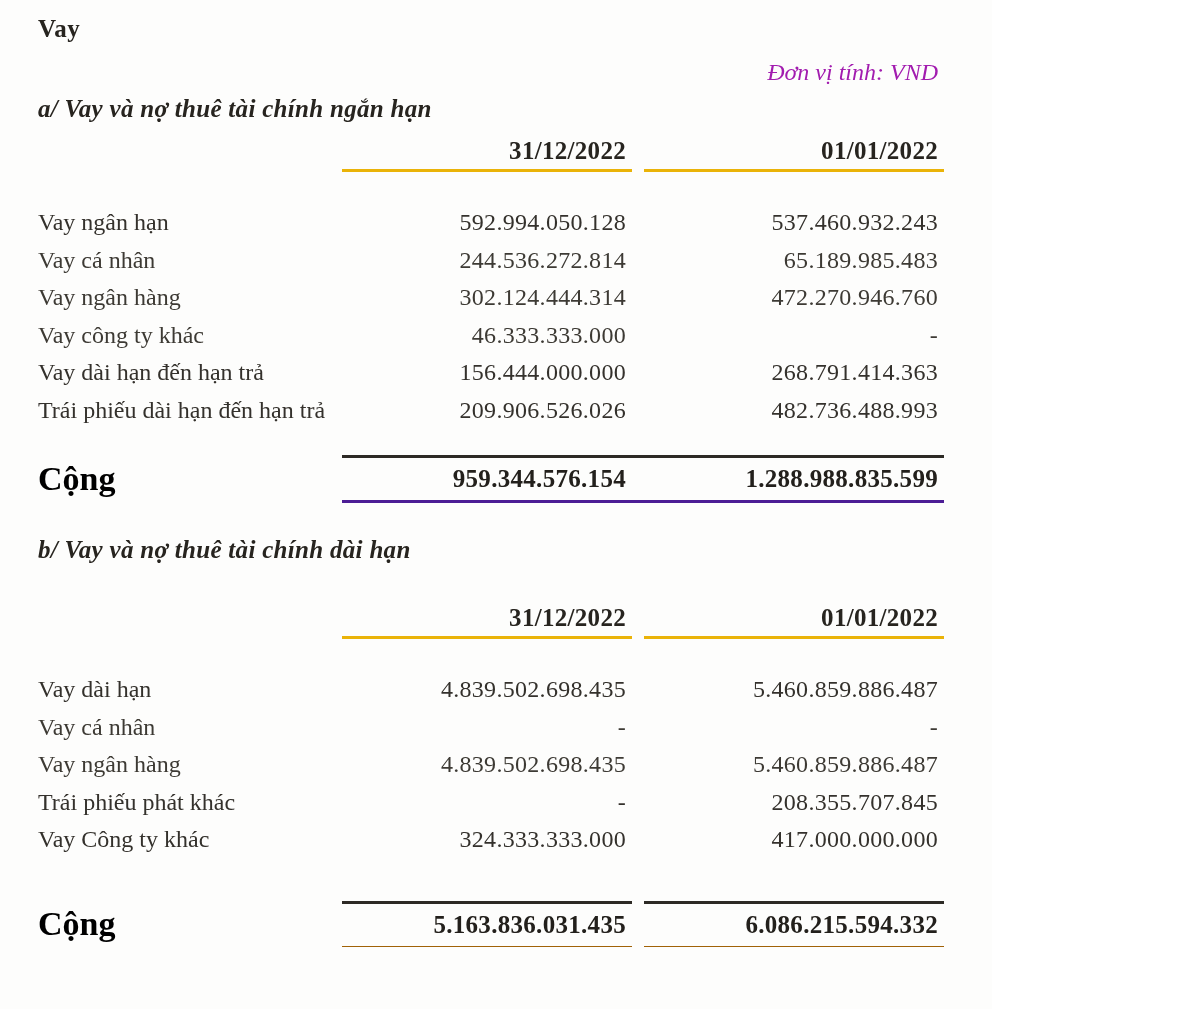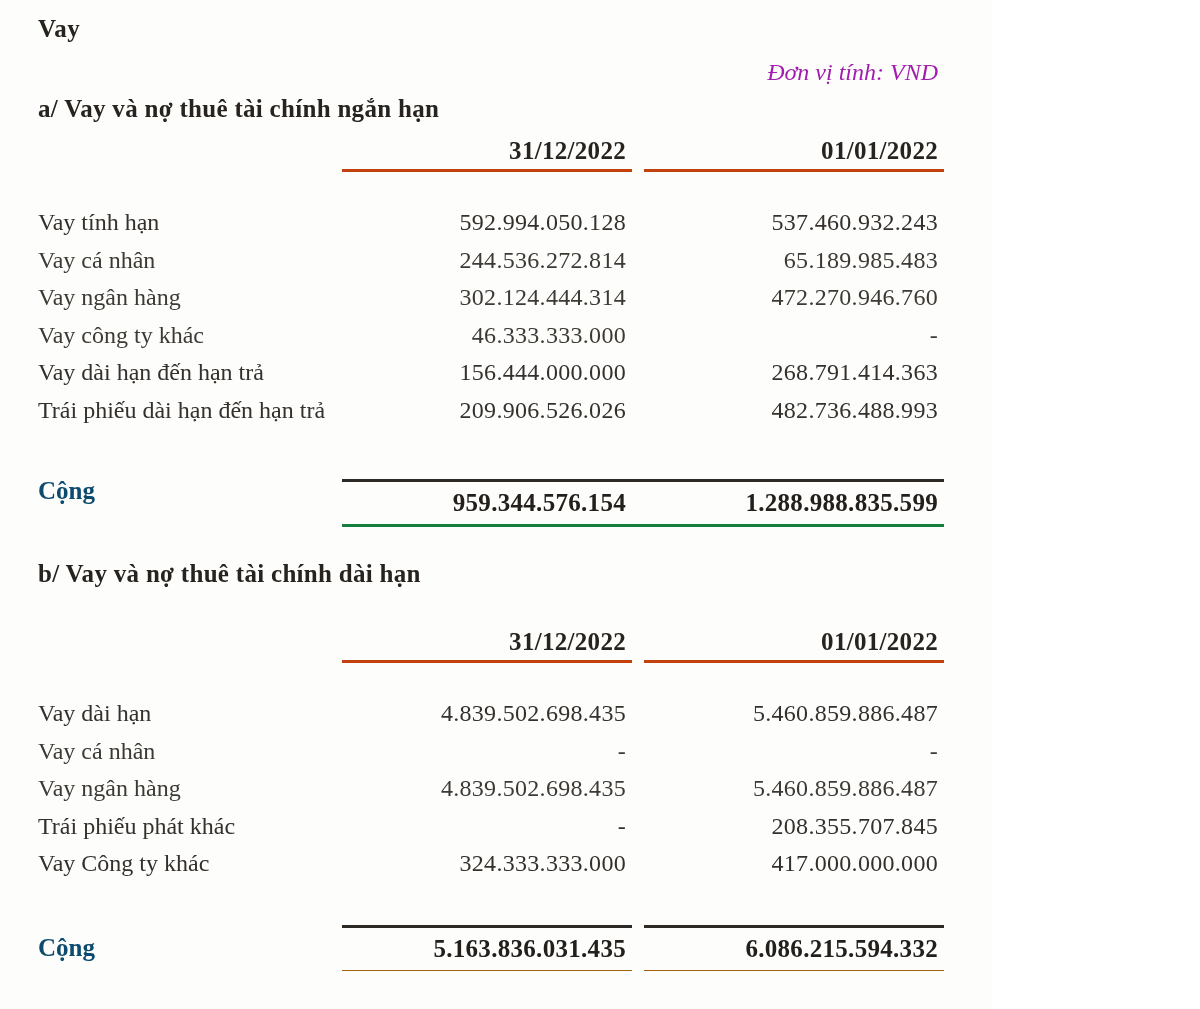--- a/index.html
+++ b/index.html
@@ -29,20 +29,21 @@
     margin-top: 14px;
     text-align: right;
     font-style: italic;
     font-size: 24px;
     line-height: 28px;
     padding-right: 6px;
     color: #a21caf;
   }
   .sec-heading {
     font-weight: bold;
+    font-style: italic;
     font-size: 25px;
     line-height: 30px;
     color: #27241f;
     letter-spacing: 0.3px;
   }
   .sec-a .sec-heading { margin-top: 8px; }
   .sec-b .sec-heading { margin-top: 32px; }
 
   .trow {
     display: grid;
@@ -52,55 +53,54 @@
   }
   .cell.num { text-align: right; padding-right: 6px; letter-spacing: 0.3px; }
   .trow.head { margin-top: 14px; }
   .sec-b .trow.head { margin-top: 40px; }
   .trow.head .colhead {
     font-weight: bold;
     font-size: 25px;
     color: #27241f;
     line-height: 26px;
     padding-bottom: 5px;
-    border-bottom: 3px solid #c2410c;
+    border-bottom: 3px solid #eab308;
   }
   .tbody { margin-top: 32px; }
   .tbody .trow { line-height: 37.5px; }
   .trow.italic { color: #3d3a34; }
 
   .trow.total {
     grid-template-columns: 1fr 602px;
     margin-top: 26px;
     align-items: center;
   }
   .sec-b .trow.total { margin-top: 42px; }
   .trow.total .label {
     font-weight: bold;
-    font-size: 25px;
-    color: #0c4a6e;
+    font-size: 34px;
+    color: #000000;
   }
   .totalbox {
     display: grid;
     grid-template-columns: 290px 300px;
     column-gap: 12px;
     align-items: center;
   }
   .totalbox .cell {
     font-weight: bold;
     font-size: 25px;
     color: #23201c;
     line-height: 36px;
     padding-top: 3px;
     padding-bottom: 3px;
   }
   .totalbox.continuous {
     border-top: 3px solid #2d2a25;
-    border-bottom: 3px solid #15803d;
-    margin-top: 24px;
+    border-bottom: 3px solid #4c1d95;
   }
   .totalbox.split .cell {
     border-top: 3px solid #2d2a25;
     border-bottom: 1px solid #a16207;
   }
 
   
   .stamp-stroke {
     position: absolute;
     background: #a8374e;
@@ -126,21 +126,21 @@
     <div class="sec-heading">a/ Vay và nợ thuê tài chính ngắn hạn</div>
 
     <div class="trow head">
       <div class="cell label"></div>
       <div class="cell num colhead">31/12/2022</div>
       <div class="cell num colhead">01/01/2022</div>
     </div>
 
     <div class="tbody">
       <div class="trow">
-        <div class="cell label">Vay tính hạn</div>
+        <div class="cell label">Vay ngân hạn</div>
         <div class="cell num">592.994.050.128</div>
         <div class="cell num">537.460.932.243</div>
       </div>
       <div class="trow italic">
         <div class="cell label">Vay cá nhân</div>
         <div class="cell num">244.536.272.814</div>
         <div class="cell num">65.189.985.483</div>
       </div>
       <div class="trow italic">
         <div class="cell label">Vay ngân hàng</div>

